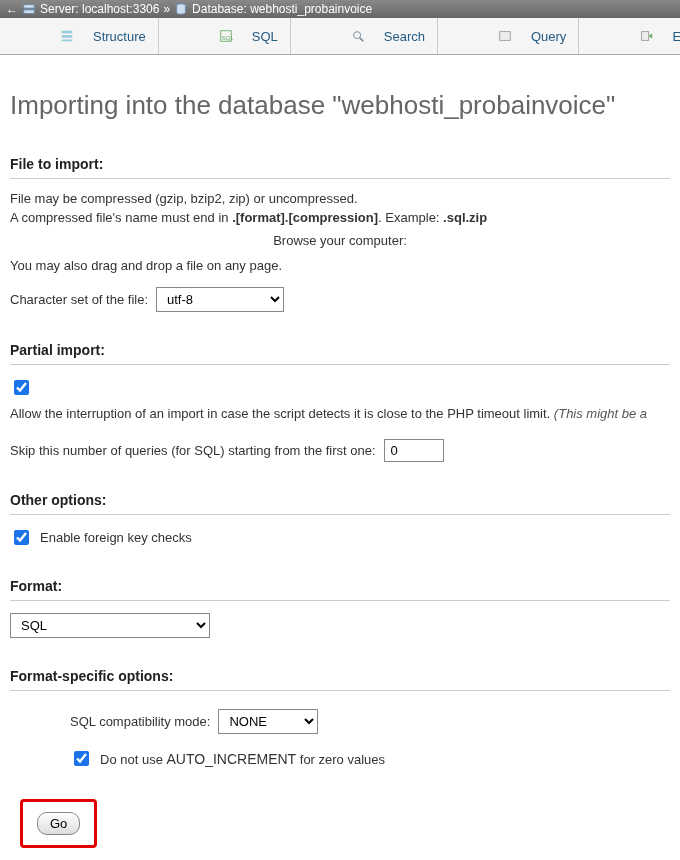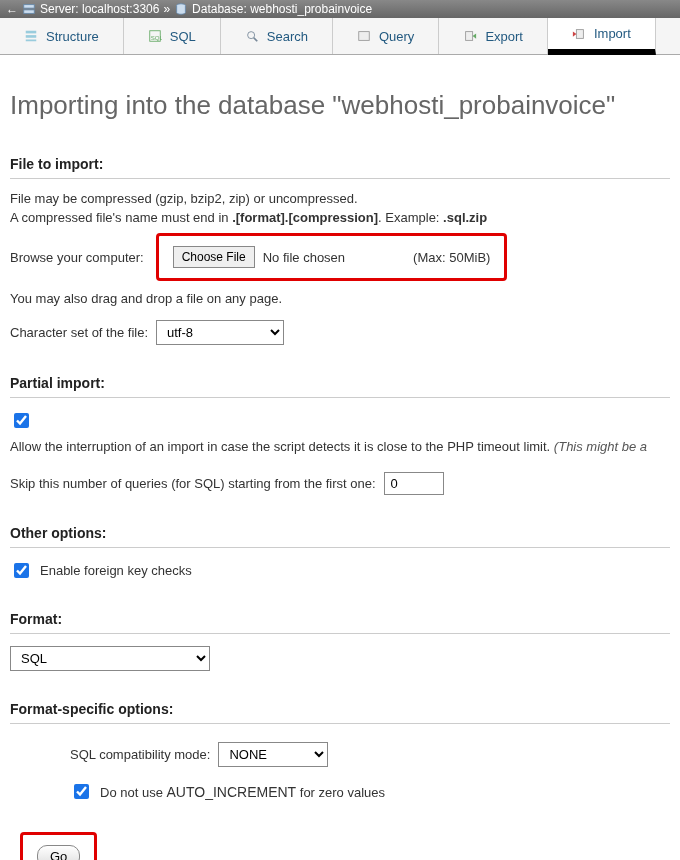--- a/index.html
+++ b/index.html
@@ -22,27 +22,28 @@
   }
   .breadcrumb a { color: #fff; text-decoration: none; }
   .bc-icon { width: 14px; height: 14px; display:inline-block; }
   .tabs {
     display: flex;
     border-bottom: 1px solid #aaa;
     background: #f5f5f5;
     font-size: 13px;
   }
   .tab {
-    padding: 8px 24px;
+    padding: 8px 12px;
     border-right: 1px solid #ccc;
     display: flex;
     align-items: center;
-    gap: 8px;
+    gap: 19px;
     cursor: pointer;
     color: #235a81;
+    margin-left: 48px;
   }
   .tab.active {
     background: #fff;
     border-bottom: 6px solid #000000;
     margin-bottom: -1px;
     font-weight: normal;
     color: #235a81;
   }
   .tab-icon { width: 14px; height: 14px; display:inline-block; }
   .page {
@@ -193,27 +194,22 @@
   <h2 class="page-title">Importing into the database "webhosti_probainvoice"</h2>
 
   
   <div class="section-heading">File to import:</div>
   <hr>
   <div class="help">File may be compressed (gzip, bzip2, zip) or uncompressed.</div>
   <div class="help">
     <span>A compressed file's name must end in </span><b>.[format].[compression]</b><span>. Example: </span><b>.sql.zip</b>
   </div>
 
-  <div class="row" style="margin-top:8px;">
+  <div class="row" style="margin-top:8px;flex-direction:column;">
     <span>Browse your computer:</span>
-    <span class="redbox">
-      <button class="file-btn">Choose File</button>
-      <span>No file chosen</span>
-      <span class="maxsize">(Max: 50MiB)</span>
-    </span>
   </div>
 
   <div class="help" style="margin-top:8px;">You may also drag and drop a file on any page.</div>
 
   <div class="row" style="margin-top:14px;">
     <label>Character set of the file:</label>
     <select style="width:128px;">
       <option>utf-8</option>
     </select>
   </div>
@@ -249,21 +245,21 @@
       <option>SQL</option>
     </select>
   </div>
 
   
   <div class="section-heading" style="margin-top:30px;">Format-specific options:</div>
   <hr>
   <div class="indent">
     <div class="row" style="margin-top:18px;">
       <label>SQL compatibility mode:</label>
-      <select style="width:110px;">
+      <select style="width:100px;">
         <option>NONE</option>
       </select>
     </div>
     <div class="row" style="margin-top:14px;">
       <input type="checkbox" checked="" style="">
       <label>
         <span>Do not use </span><span class="smallcaps">AUTO_INCREMENT</span><span> for zero values</span>
       </label>
     </div>
   </div>

